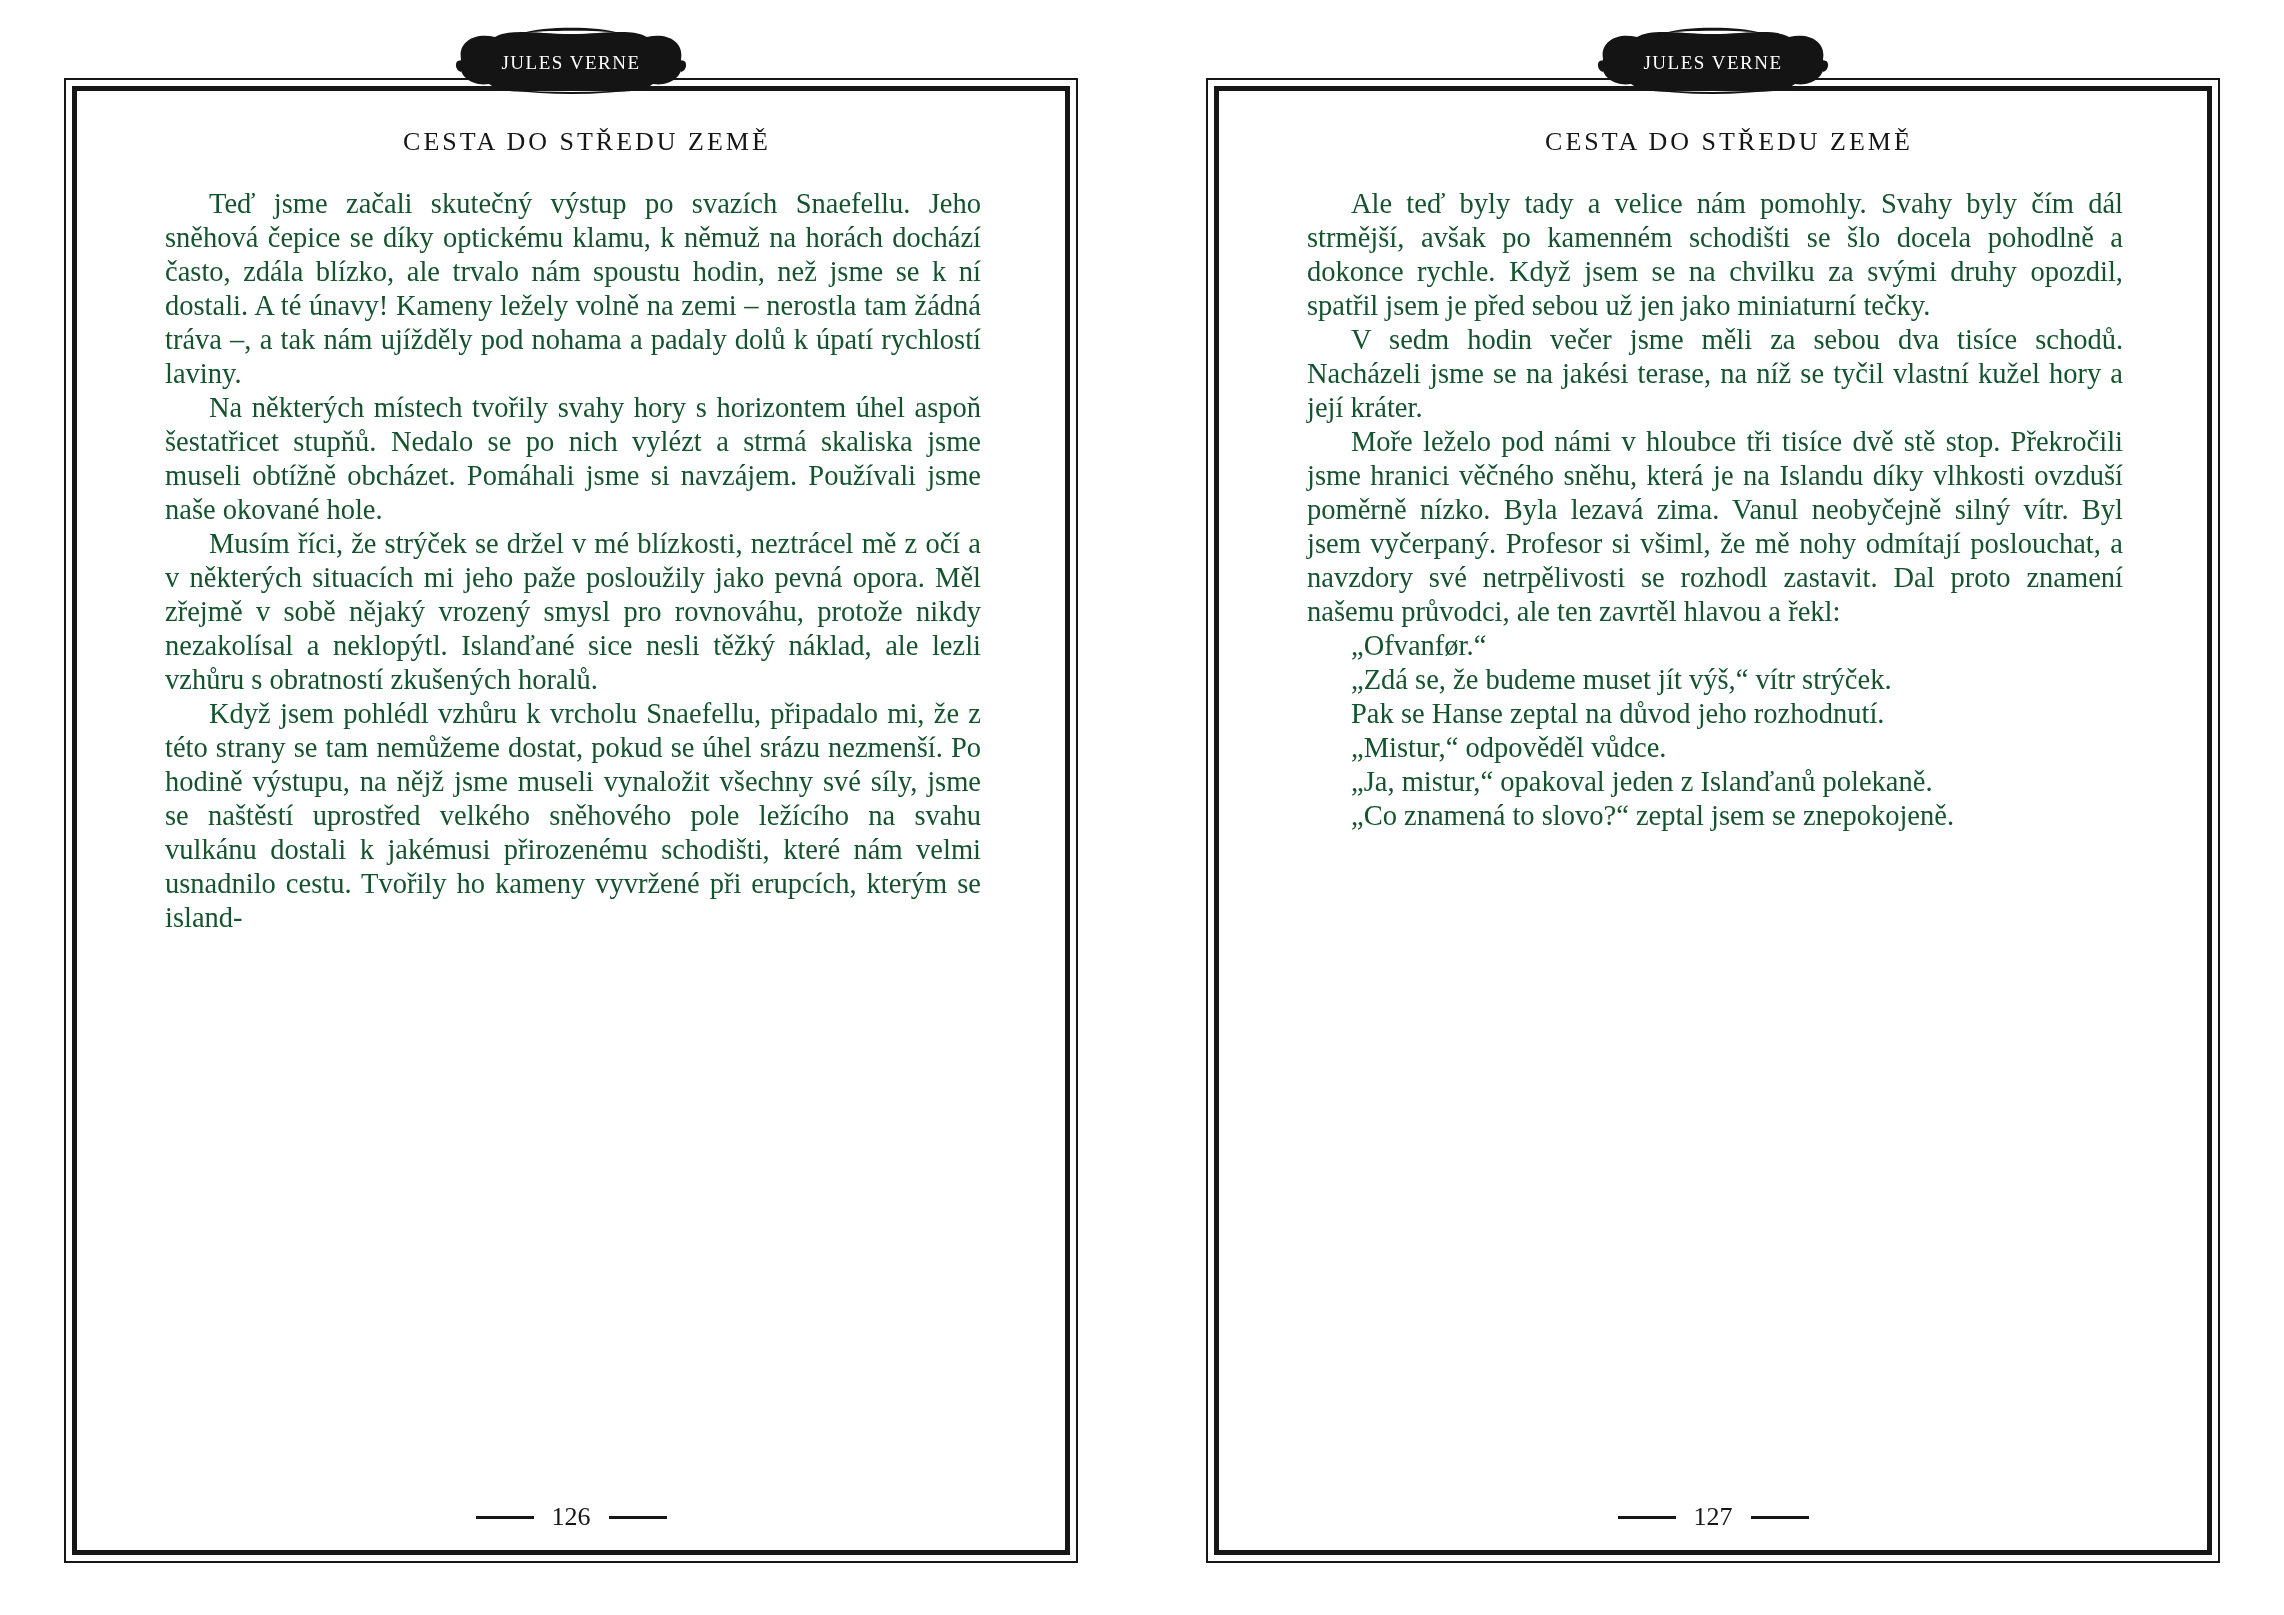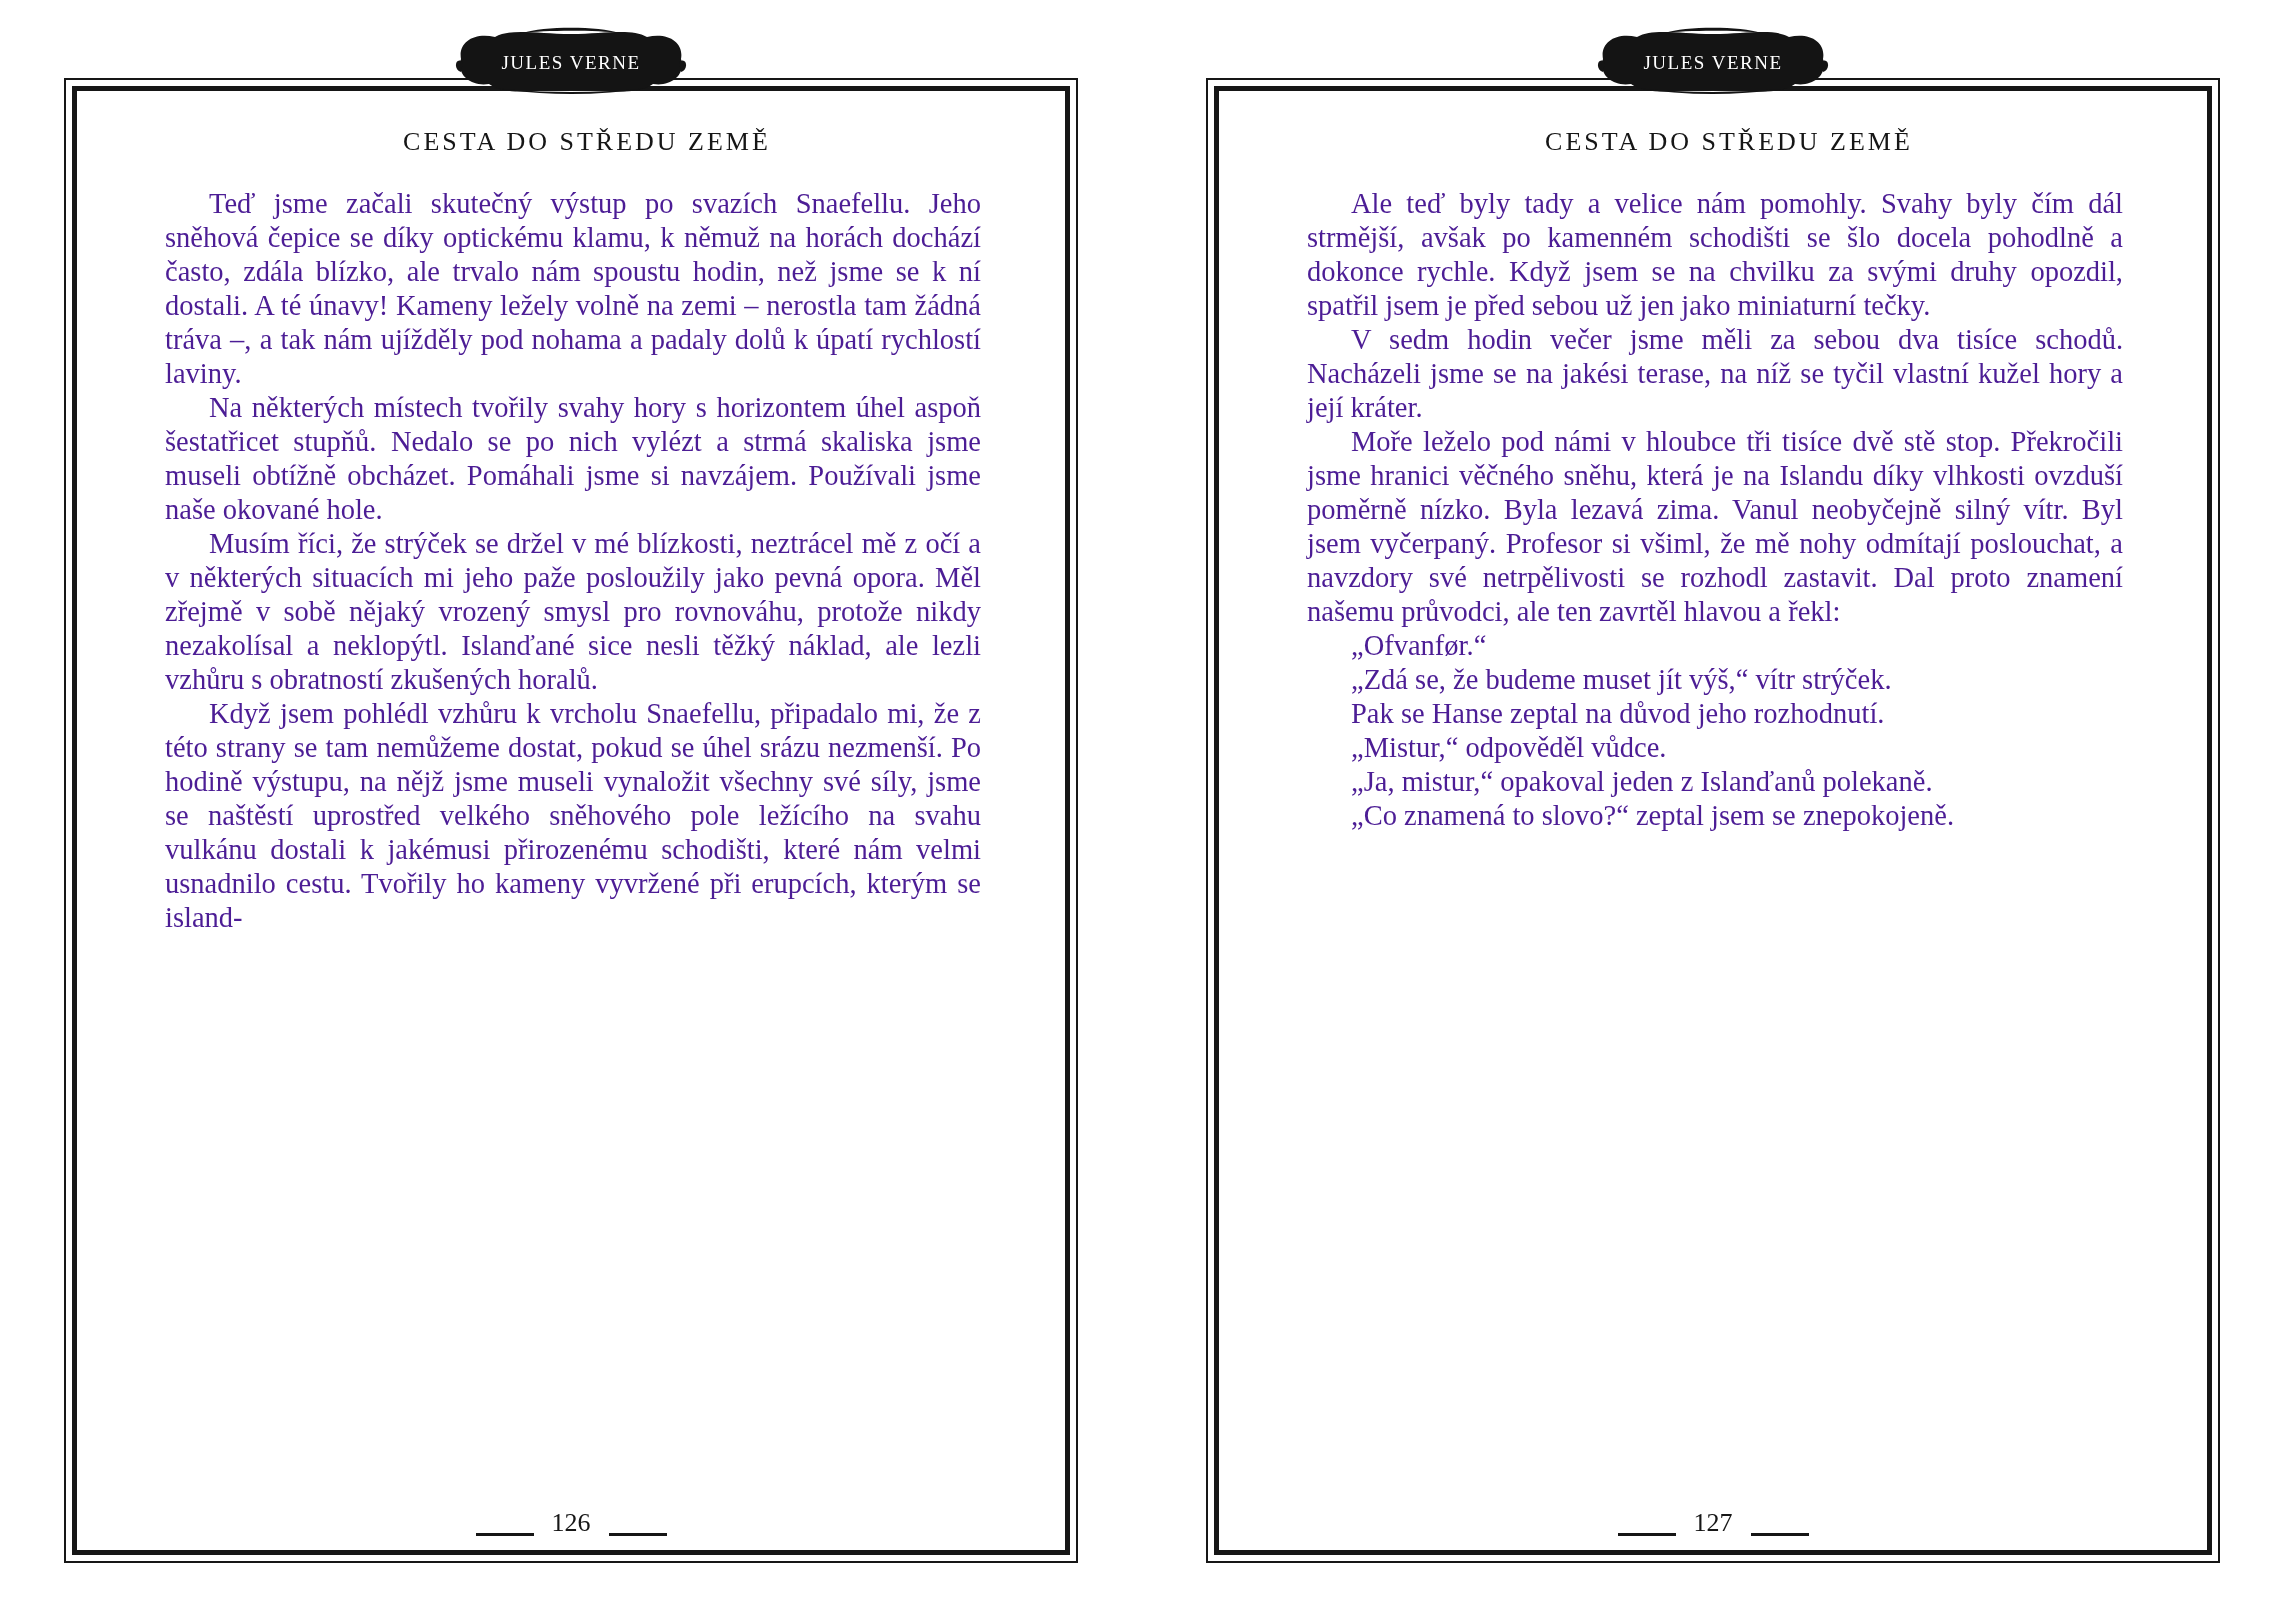--- a/index.html
+++ b/index.html
@@ -51,32 +51,32 @@
   }
 
   .text-block {
     position: absolute;
     top: 96px;
     left: 88px;
     right: 84px;
     font-size: 28.5px;
     line-height: 34px;
     text-align: justify;
-    color: #4c1d95;
+    color: #14532d;
   }
   .text-block p { margin: 0; }
   .text-block p.indent { text-indent: 44px; }
   .it { font-style: italic; }
 
   .page-number-row {
     position: absolute;
-    bottom: 14px;
+    bottom: 20px;
     left: 0; right: 0;
     display: flex;
-    align-items: flex-end;
+    align-items: center;
     justify-content: center;
     gap: 18px;
   }
   .pn-rule {
     width: 58px;
     height: 3px;
     background: #161616;
   }
   .pn {
     font-size: 26px;

